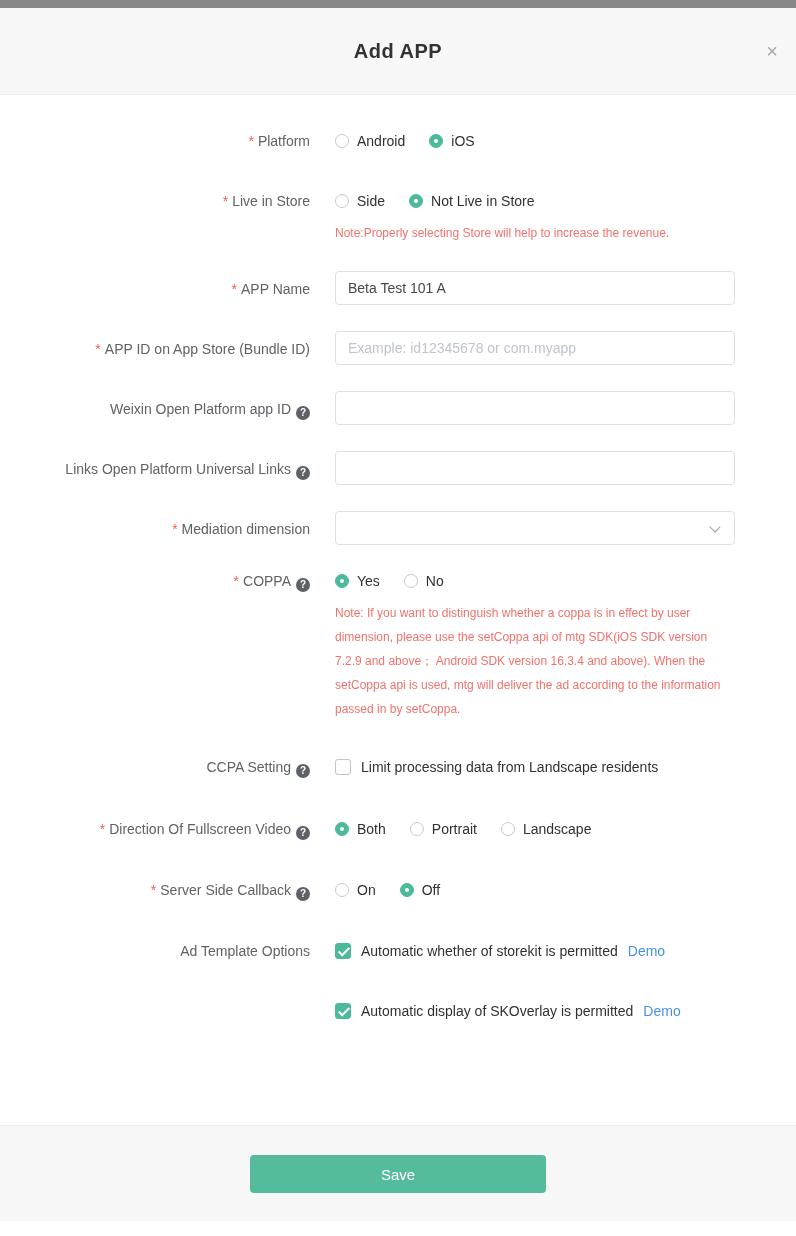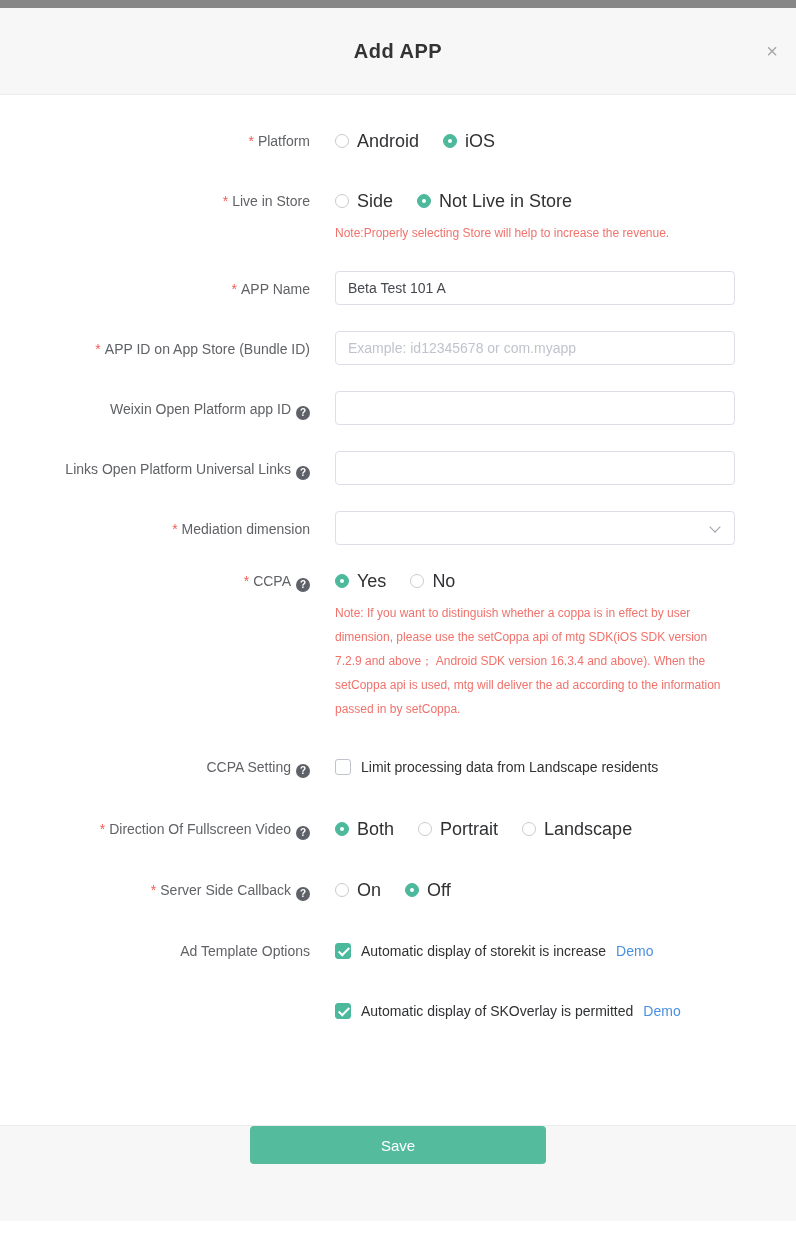--- a/index.html
+++ b/index.html
@@ -57,21 +57,21 @@
   .radio:last-child { margin-right: 0; }
   .radio-dot {
     width: 14px; height: 14px; border-radius: 50%;
     border: 1px solid #c8cacc; background: #ffffff; position: relative; flex: 0 0 14px;
   }
   .radio-dot.checked { background: #4cb99c; border-color: #4cb99c; }
   .radio-dot.checked::after {
     content: ""; position: absolute; left: 4px; top: 4px;
     width: 4px; height: 4px; border-radius: 50%; background: #ffffff;
   }
-  .radio-text { margin-left: 8px; font-size: 18px; color: #303133; line-height: 20px; }
+  .radio-text { margin-left: 8px; font-size: 14px; color: #303133; line-height: 20px; }
 
   .checkbox { display: inline-flex; align-items: center; cursor: pointer; }
   .check-box {
     width: 16px; height: 16px; border: 1px solid #c0c4cc; border-radius: 3px;
     background: #ffffff; position: relative; flex: 0 0 16px;
   }
   .check-box.checked { background: #4cb99c; border-color: #4cb99c; }
   .check-box.checked::after {
     content: ""; position: absolute; left: 5px; top: 1px;
     width: 4px; height: 9px;
@@ -103,20 +103,21 @@
   .note { width: 400px; margin-top: 10px; font-size: 12px; line-height: 24px; color: #f0726b; }
 
   .ad-item { display: flex; align-items: center; margin-bottom: 40px; }
   .ad-item:last-child { margin-bottom: 0; }
   .demo-link { margin-left: 10px; font-size: 14px; color: #4a90e2; text-decoration: none; cursor: pointer; }
 
   .modal-footer {
     flex: 0 0 96px; height: 96px;
     background: #f7f7f7; border-top: 1px solid #ececec;
     display: flex; justify-content: center; align-items: flex-start;
+    padding-top: 29px;
   }
   .save-btn {
     width: 296px; height: 38px;
     background: #55bb9d; color: #ffffff;
     border: none; border-radius: 4px;
     font-size: 15px; font-family: "Liberation Sans", sans-serif;
     cursor: pointer;
   }
 </style>
 </head>
@@ -211,21 +212,21 @@
         </div>
         <div class="control-col">
           <div class="select-box">
             <span class="chevron"></span>
           </div>
         </div>
       </div>
 
       <div class="form-row row-coppa">
         <div class="label-col">
-          <span class="req">*</span><span>CCPA</span><span class="help">?</span>
+          <span class="req">*</span><span>COPPA</span><span class="help">?</span>
         </div>
         <div class="control-col">
           <div class="radio-group">
             <span class="radio">
               <span class="radio-dot checked"></span>
               <span class="radio-text">Yes</span>
             </span>
             <span class="radio">
               <span class="radio-dot"></span>
               <span class="radio-text">No</span>
@@ -288,21 +289,21 @@
       </div>
 
       <div class="form-row">
         <div class="label-col">
           <span>Ad Template Options</span>
         </div>
         <div class="control-col">
           <div class="ad-item">
             <span class="checkbox">
               <span class="check-box checked"></span>
-              <span class="check-text">Automatic display of storekit is increase</span>
+              <span class="check-text">Automatic whether of storekit is permitted</span>
             </span>
             <a class="demo-link">Demo</a>
           </div>
           <div class="ad-item">
             <span class="checkbox">
               <span class="check-box checked"></span>
               <span class="check-text">Automatic display of SKOverlay is permitted</span>
             </span>
             <a class="demo-link">Demo</a>
           </div>

